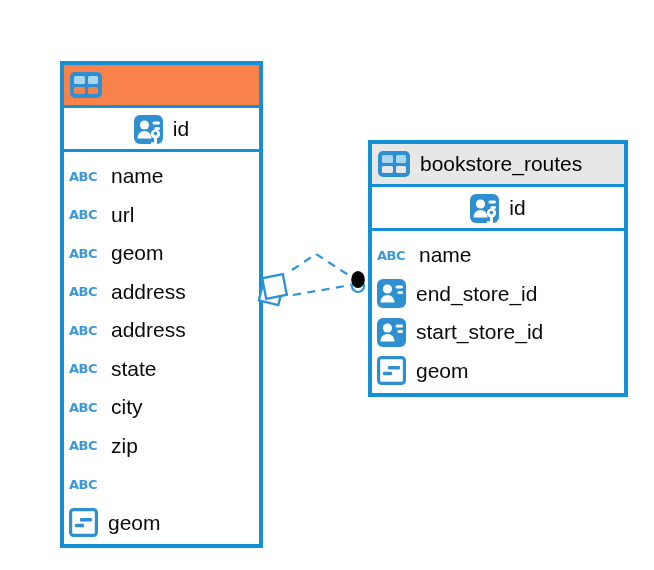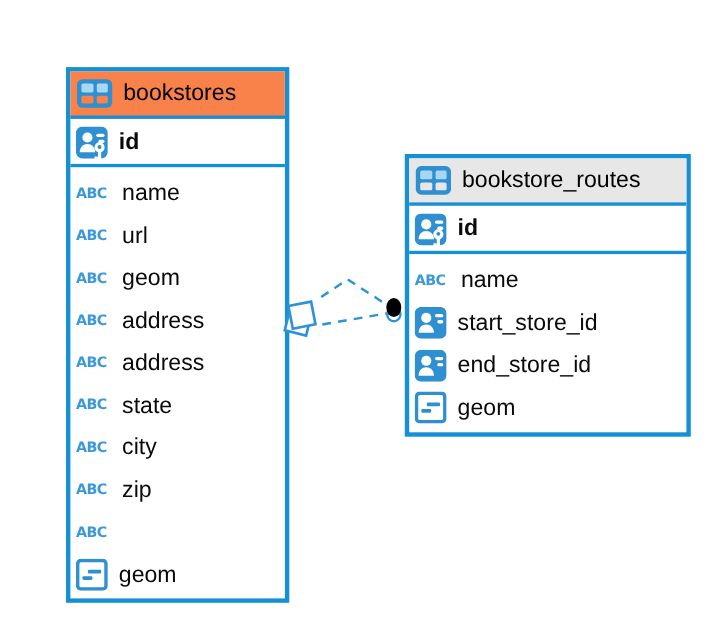--- a/index.html
+++ b/index.html
@@ -31,21 +31,21 @@
     gap:3px;padding:4px;box-sizing:border-box;flex:0 0 auto;
   }
   .table-icon .cell{border-radius:1.5px;}
   .table-icon .cell.top{background:#a9d6f0;}
   .hdr-orange .table-icon .cell.bottom{background:#f8824a;}
   .hdr-gray .table-icon .cell.bottom{background:#e7e7e7;}
 
   .pk-row{
     height:41px;border-bottom:3px solid #1590d5;
     display:flex;align-items:center;gap:10px;padding:0 5px;
-    font-size:21px;font-weight:bold;
+    font-size:21px;font-weight:normal;justify-content:center;
   }
   .cols{padding:5px 0 2px 0;}
   .col-row{
     height:38.5px;display:flex;align-items:center;gap:10px;padding:0 5px;
     font-size:21px;
   }
   .abc-icon{
     width:32px;flex:0 0 auto;text-align:left;
     font-family:"DejaVu Sans", sans-serif;
     font-weight:800;font-size:13px;letter-spacing:-0.5px;
@@ -92,21 +92,20 @@
 </svg>
 
 <div class="erd-table" id="table-bookstores">
   <div class="table-header hdr-orange">
     <div class="table-icon">
       <span class="cell top"></span>
         <span class="cell top"></span>
       <span class="cell bottom"></span>
         <span class="cell bottom"></span>
     </div>
-    <span class="label-text">bookstores</span>
   </div>
   <div class="pk-row">
     <svg class="icon-pk">
         <use href="#sym-person-card-key"></use>
       </svg>
     <span class="label-text">id</span>
   </div>
   <div class="cols">
     <div class="col-row">
       <span class="abc-icon">ABC</span>
@@ -170,27 +169,27 @@
   </div>
   <div class="cols">
     <div class="col-row">
       <span class="abc-icon">ABC</span>
       <span class="label-text">name</span>
     </div>
     <div class="col-row">
       <svg class="icon-29">
           <use href="#sym-person-card"></use>
         </svg>
+      <span class="label-text">end_store_id</span>
+    </div>
+    <div class="col-row">
+      <svg class="icon-29">
+          <use href="#sym-person-card"></use>
+        </svg>
       <span class="label-text">start_store_id</span>
-    </div>
-    <div class="col-row">
-      <svg class="icon-29">
-          <use href="#sym-person-card"></use>
-        </svg>
-      <span class="label-text">end_store_id</span>
     </div>
     <div class="col-row">
       <svg class="icon-29">
           <use href="#sym-geom"></use>
         </svg>
       <span class="label-text">geom</span>
     </div>
   </div>
 </div>
 

